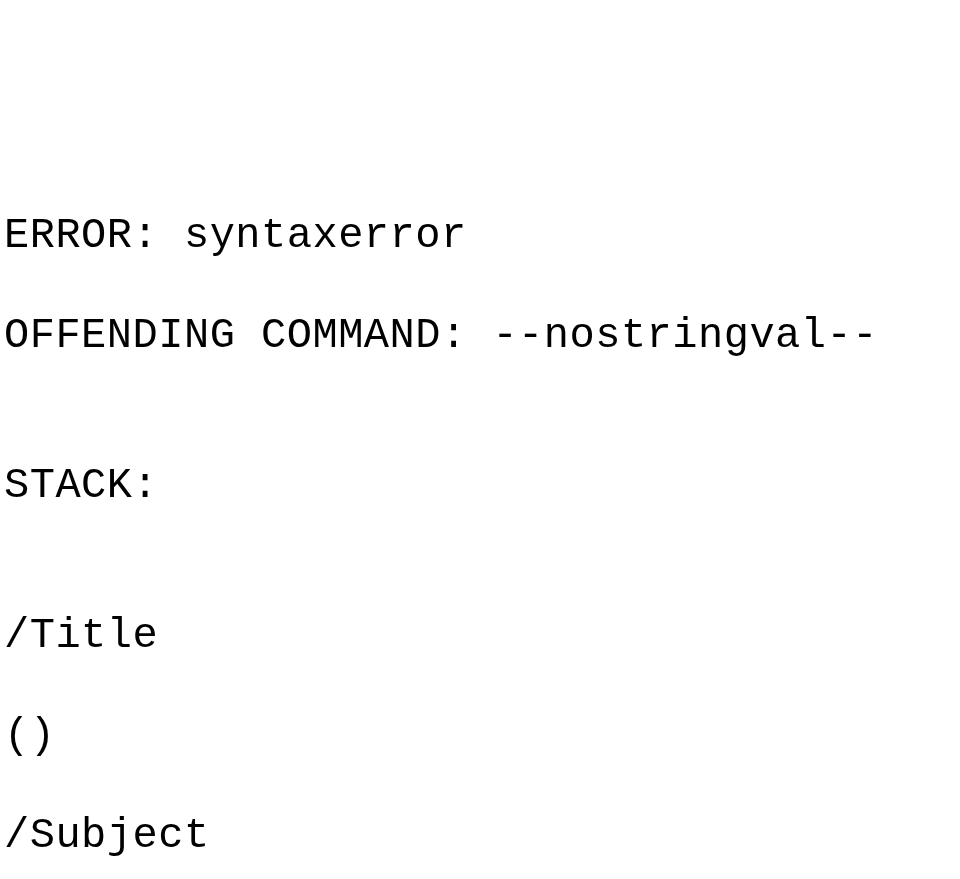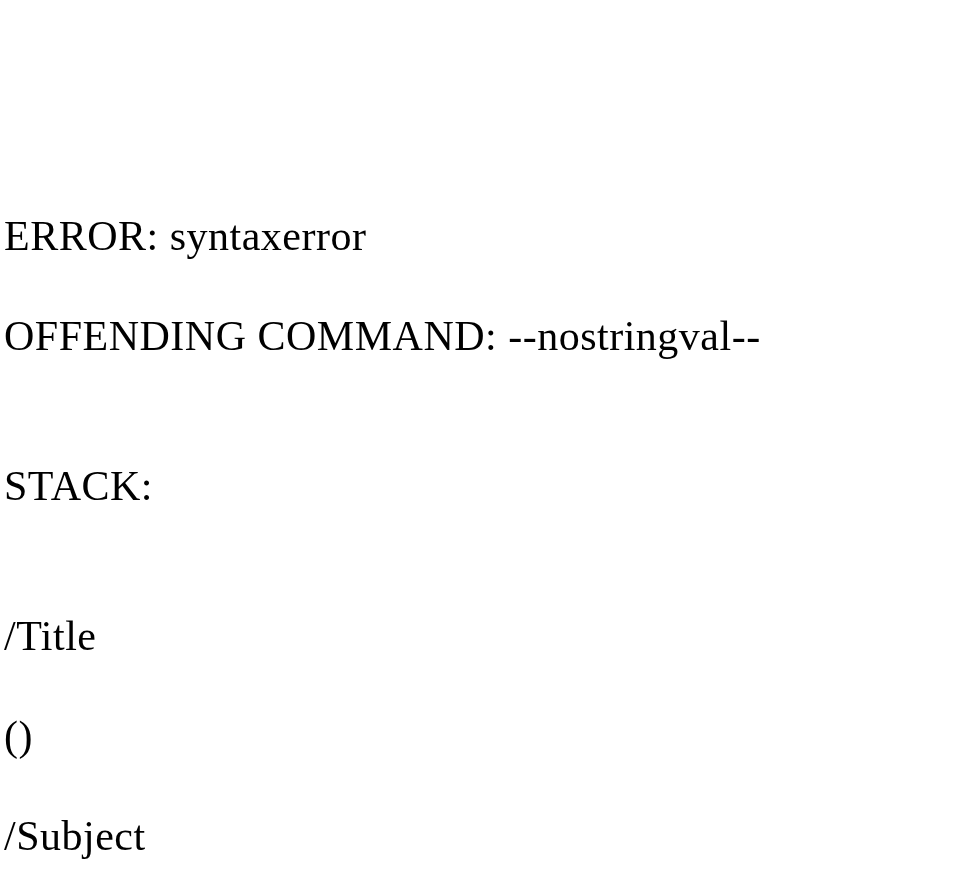--- a/index.html
+++ b/index.html
@@ -15,21 +15,20 @@
       font-size: 42px;
       color: #000000;
       padding-top: 12px;
       padding-left: 4px;
       white-space: pre;
       line-height: 1.19;
       letter-spacing: 0.5px;
     }
     .line {
       display: block;
-      font-family: Liberation Serif, serif;
     }
   </style>
 </head>
 <body>
 
 
 
 <span class="line">ERROR: syntaxerror</span>
 <span class="line">OFFENDING COMMAND: --nostringval--</span>
 <span class="line"></span>

